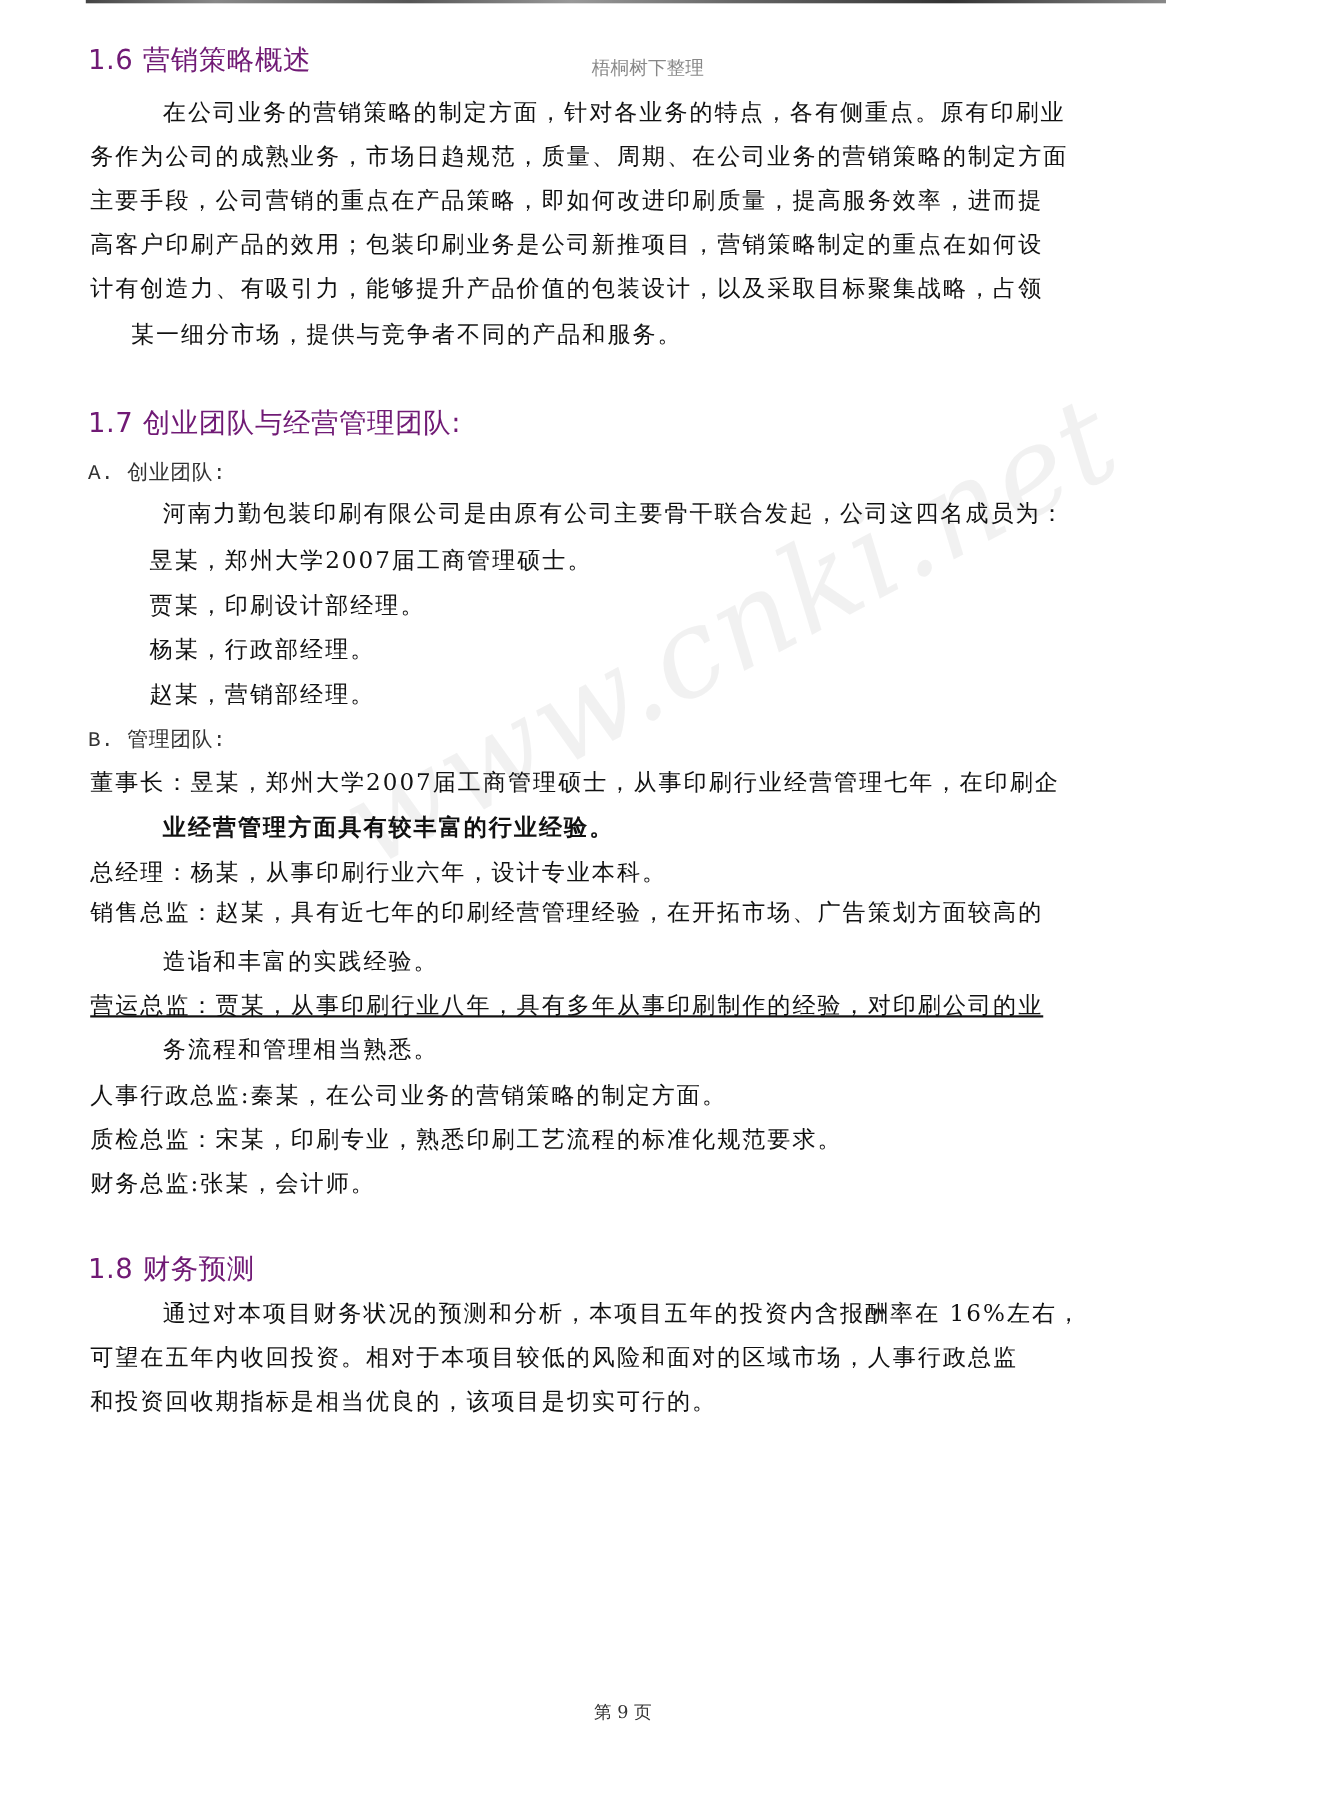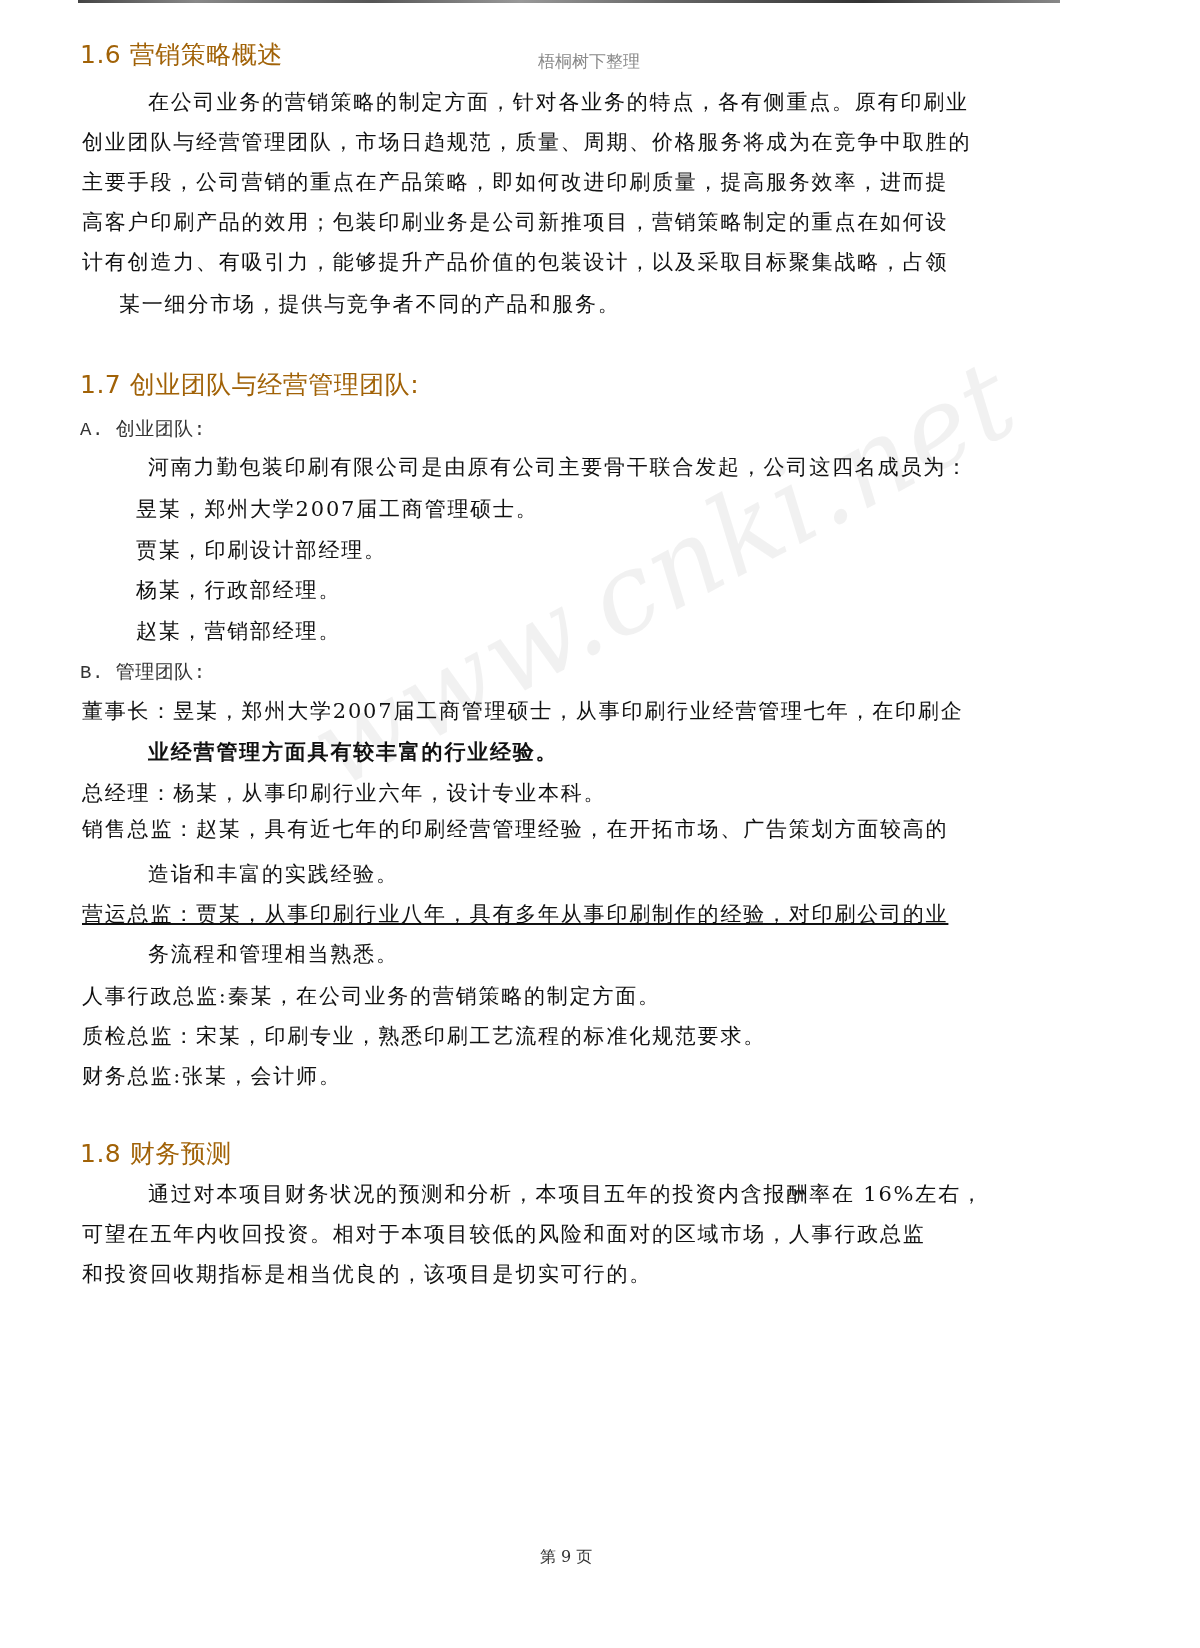--- a/index.html
+++ b/index.html
@@ -8,21 +8,21 @@
       font-family: "DejaVu Serif", "Liberation Serif", serif;
       color: #111;
     }
     .top-rule {
       position: absolute; left: 78px; top: 0; width: 982px; height: 3px;
       background: linear-gradient(90deg,#444 0,#888 12%,#555 30%,#999 45%,#666 60%,#333 80%,#888 100%);
     }
     .heading {
       position: absolute; left: 80px;
       font-family: "DejaVu Sans", "Liberation Sans", sans-serif;
-      font-size: 25px; color: #a16207; letter-spacing: 0.5px;
+      font-size: 25px; color: #701a75; letter-spacing: 0.5px;
     }
     .subhead {
       position: absolute; left: 80px;
       font-family: Liberation Mono, monospace;
       font-size: 19px; color: #333; letter-spacing: 0.5px;
     }
     .credit {
       position: absolute; left: 538px; top: 50px;
       font-size: 17px; color: #888;
     }
@@ -49,21 +49,21 @@
 <body>
 
 <div class="top-rule"></div>
 
 <div class="watermark">www.cnki.net</div>
 
 <div class="heading" style="top:38px;">1.6 营销策略概述</div>
 <div class="credit">梧桐树下整理</div>
 
 <div class="line indent1" style="top:88px;">在公司业务的营销策略的制定方面，针对各业务的特点，各有侧重点。原有印刷业</div>
-<div class="line" style="top:128px;">创业团队与经营管理团队，市场日趋规范，质量、周期、价格服务将成为在竞争中取胜的</div>
+<div class="line" style="top:128px;">务作为公司的成熟业务，市场日趋规范，质量、周期、在公司业务的营销策略的制定方面</div>
 <div class="line" style="top:168px;">主要手段，公司营销的重点在产品策略，即如何改进印刷质量，提高服务效率，进而提</div>
 <div class="line" style="top:208px;">高客户印刷产品的效用；包装印刷业务是公司新推项目，营销策略制定的重点在如何设</div>
 <div class="line" style="top:248px;">计有创造力、有吸引力，能够提升产品价值的包装设计，以及采取目标聚集战略，占领</div>
 <div class="line" style="top:290px;margin-left:37px;">某一细分市场，提供与竞争者不同的产品和服务。</div>
 
 <div class="heading" style="top:368px;">1.7 创业团队与经营管理团队:</div>
 <div class="subhead" style="top:416px;">A. 创业团队:</div>
 
 <div class="line indent1" style="top:453px;">河南力勤包装印刷有限公司是由原有公司主要骨干联合发起，公司这四名成员为：</div>
 <div class="line indent2" style="top:495px;">昱某，郑州大学2007届工商管理硕士。</div>

